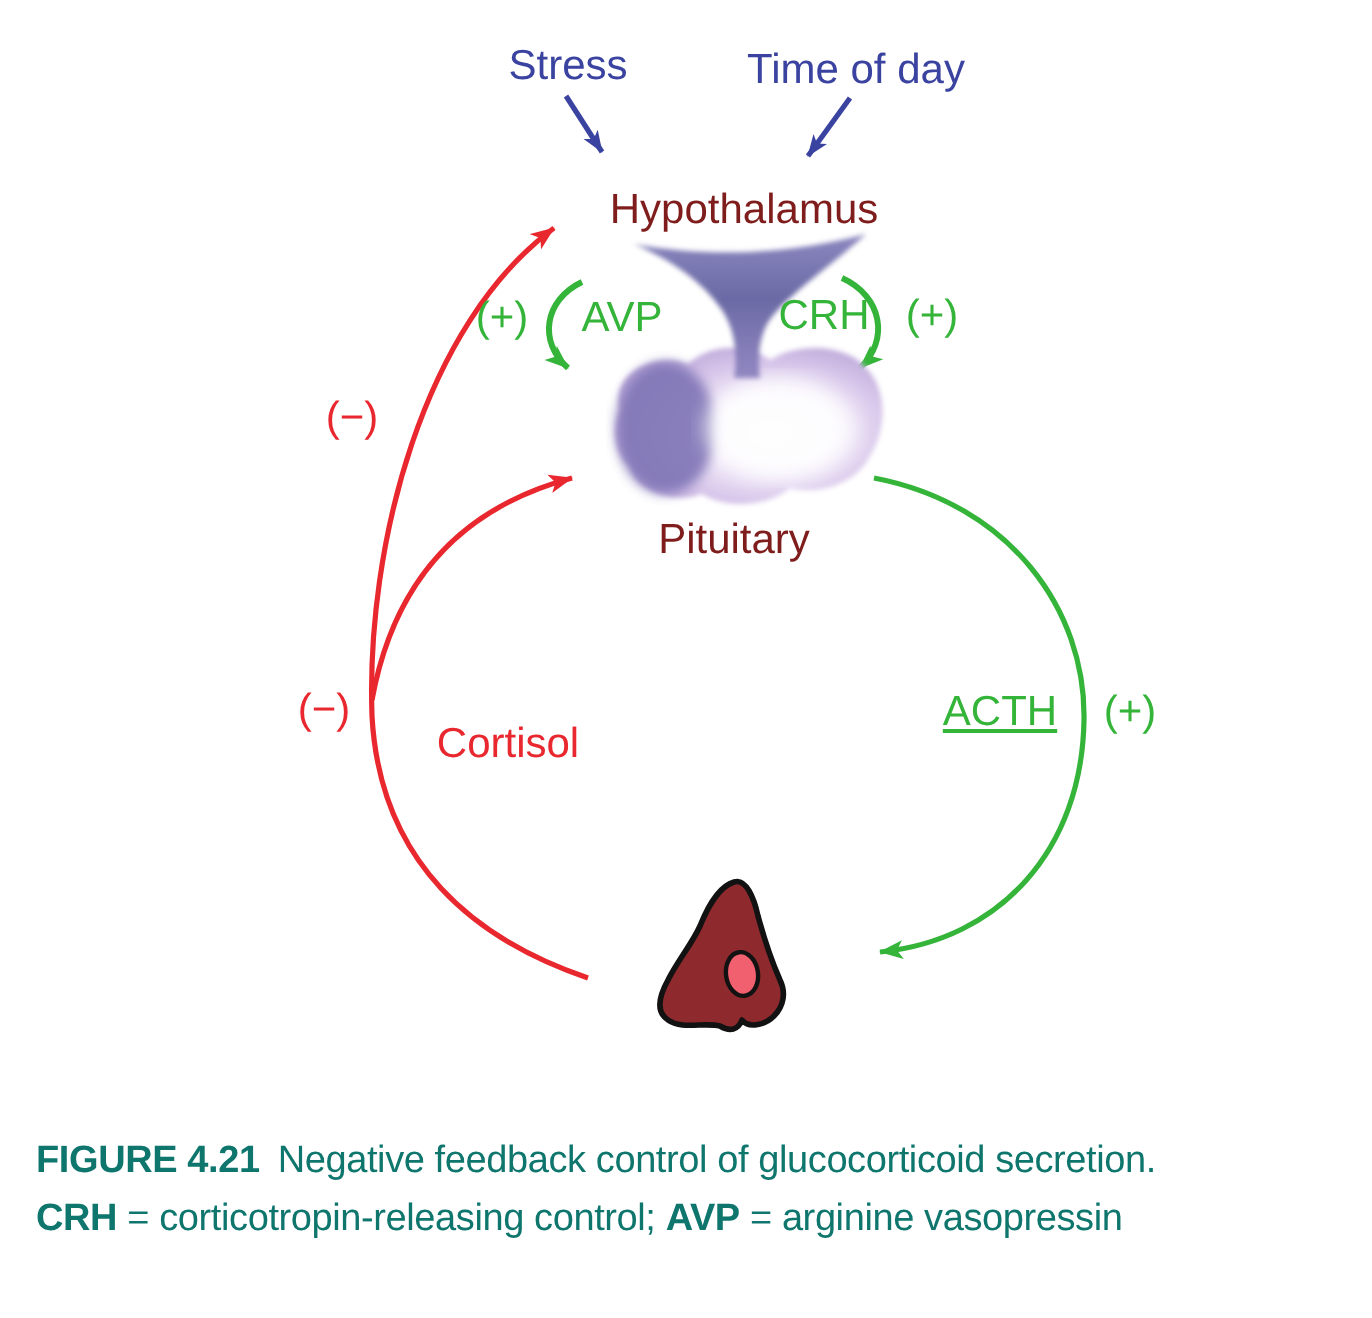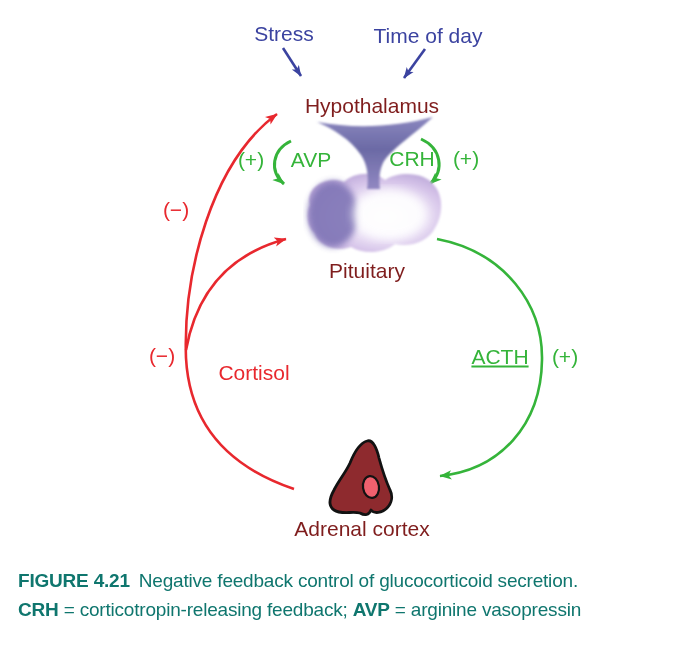--- a/index.html
+++ b/index.html
@@ -105,20 +105,19 @@
 
   <div class="lbl red sign" style="left:176px;top:209px;">(−)</div>
   <div class="lbl" style="left:354px;top:270px;margin-left:13px;">Pituitary</div>
 
   <div class="lbl red sign" style="left:162px;top:355px;">(−)</div>
   <div class="lbl red" style="left:234px;top:372px;margin-left:20px;">Cortisol</div>
 
   <div class="lbl green" style="left:500px;top:356px;text-decoration:underline;">ACTH</div>
   <div class="lbl green sign" style="left:565px;top:356px;">(+)</div>
 
-  <div class="lbl" style="left:362px;top:528px;">Adrenal cortex</div>
 
   <div class="caption">
     <span class="figlab">FIGURE 4.21</span><span>Negative feedback control of glucocorticoid secretion.</span><br>
-    <span class="b">CRH</span><span> = corticotropin-releasing feedback; </span><span class="b">AVP</span><span> = arginine vasopressin</span><br>
+    <span class="b">CRH</span><span> = corticotropin-releasing control; </span><span class="b">AVP</span><span> = arginine vasopressin</span><br>
   </div>
 
 </div>
 
 </body></html>

